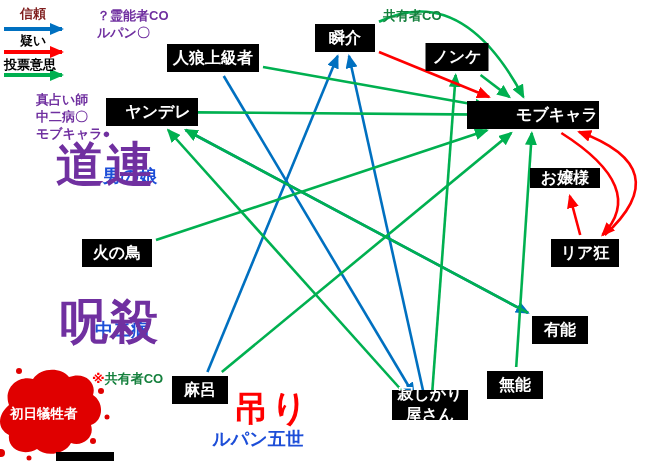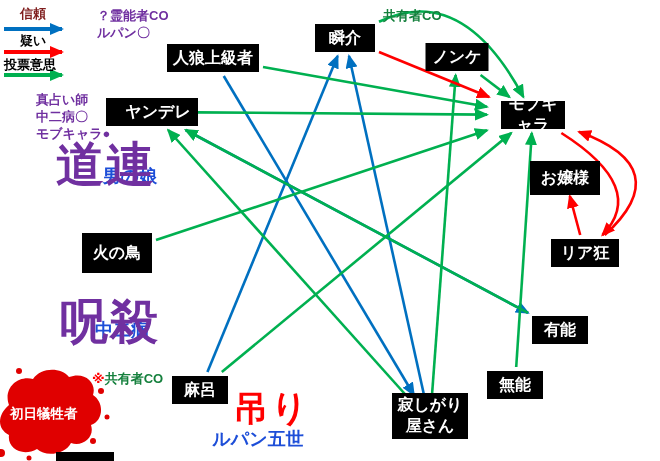--- a/index.html
+++ b/index.html
@@ -102,27 +102,27 @@
       <line x1="4" y1="29" x2="62" y2="29" stroke="#0070C0" stroke-width="4" marker-end="url(#m0070C0)"></line>
       <line x1="4" y1="52" x2="62" y2="52" stroke="#FF0000" stroke-width="4" marker-end="url(#mFF0000)"></line>
       <line x1="4" y1="75" x2="62" y2="75" stroke="#00B050" stroke-width="4" marker-end="url(#m00B050)"></line>
     </svg>
 
   <div id="nodes">
       <div class="node" style="left: 345px; top: 38px; width: 60px; height: 28px;">瞬介</div>
       <div class="node" style="left: 457px; top: 57px; width: 63px; height: 28px; text-align: right;">ノンケ</div>
       <div class="node" style="left: 213px; top: 58px; width: 92px; height: 28px;">人狼上級者</div>
       <div class="node" style="left: 152px; top: 112px; width: 80px; height: 28px; padding-left: 12px;">ヤンデレ</div>
-      <div class="node" style="left: 533px; top: 115px; width: 64px; height: 28px;">モブキャラ</div>
-      <div class="node" style="left: 565px; top: 178px; width: 70px; height: 34px;">お嬢様</div>
+      <div class="node" style="left: 533px; top: 115px; width: 84px; height: 28px; padding-left: 48px;">モブキャラ</div>
+      <div class="node" style="left: 565px; top: 178px; width: 70px; height: 20px;">お嬢様</div>
       <div class="node" style="left: 585px; top: 253px; width: 68px; height: 28px;">リア狂</div>
-      <div class="node" style="left: 117px; top: 253px; width: 70px; height: 40px; text-align: right;">火の鳥</div>
+      <div class="node" style="left: 117px; top: 253px; width: 70px; height: 28px; text-align: right;">火の鳥</div>
       <div class="node" style="left: 560px; top: 330px; width: 56px; height: 28px;">有能</div>
       <div class="node" style="left: 515px; top: 385px; width: 56px; height: 28px;">無能</div>
       <div class="node" style="left: 200px; top: 390px; width: 56px; height: 28px;">麻呂</div>
-      <div class="node" style="left: 430px; top: 416px; width: 76px; height: 46px;">寂しがり
+      <div class="node" style="left: 430px; top: 405px; width: 76px; height: 30px;">寂しがり
 屋さん</div>
       <div class="tnode" style="left: 130px; top: 176px;">男の娘</div>
       <div class="tnode" style="left: 122px; top: 330px;">中二病</div>
       <div class="tnode" style="left: 258px; top: 439px;">ルパン五世</div>
     </div>
 
 </div>
 
 </body></html>

